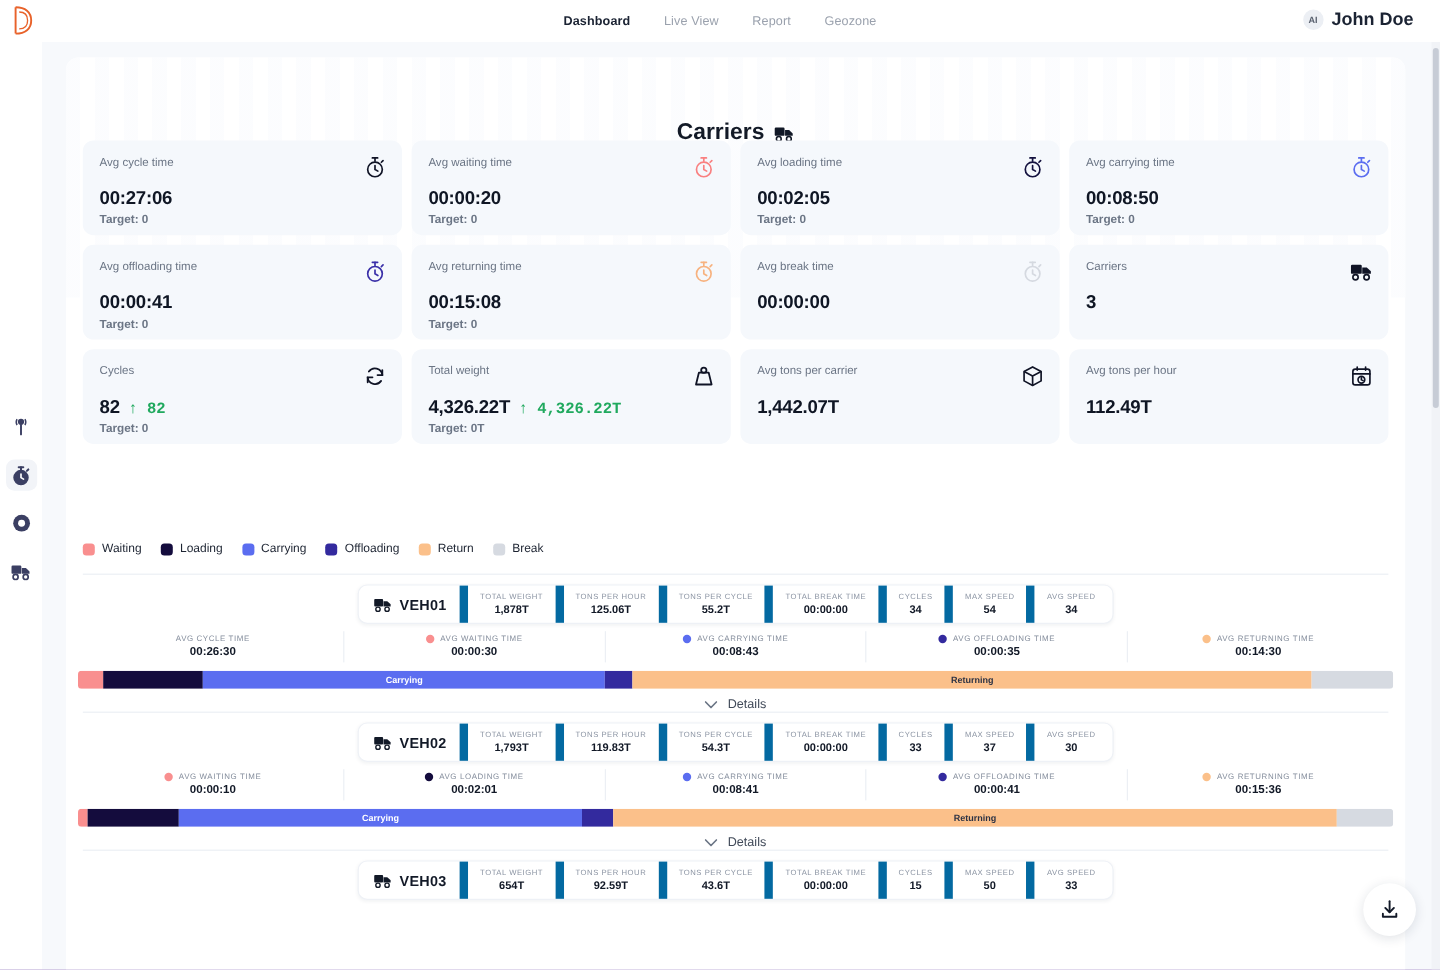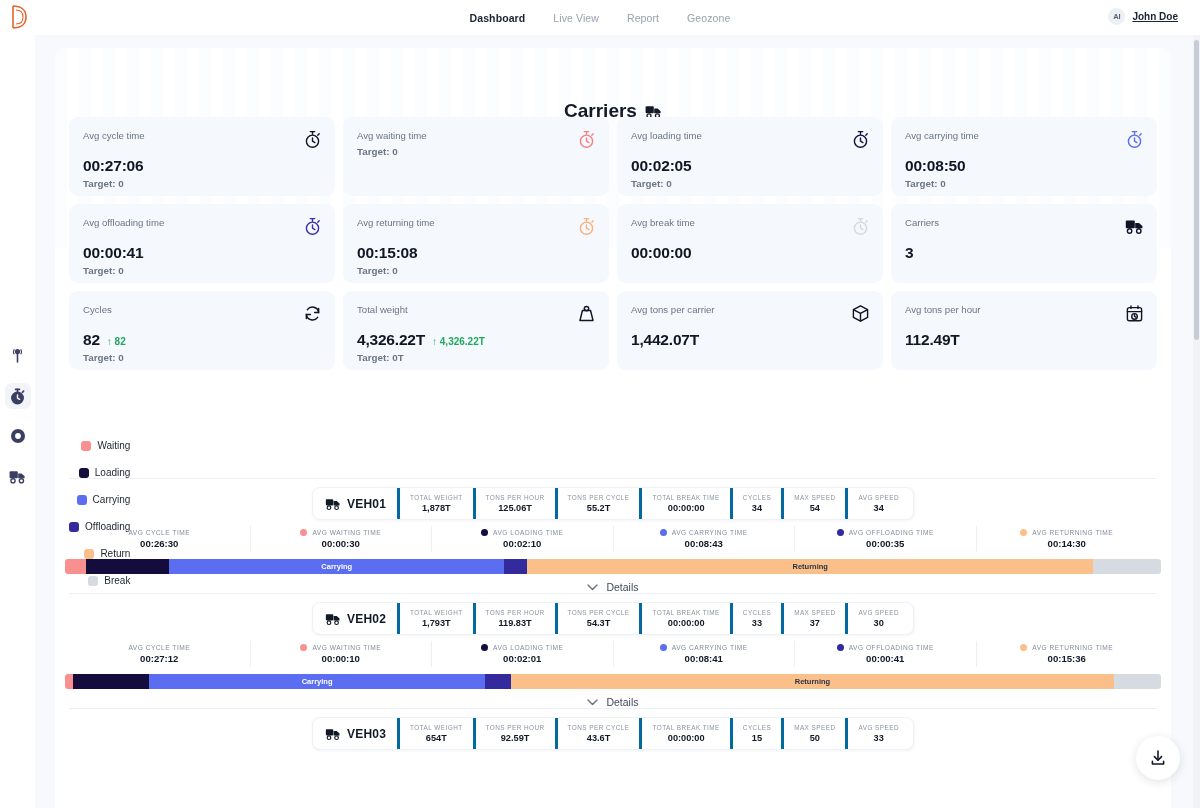--- a/index.html
+++ b/index.html
@@ -31,21 +31,21 @@
   .nav-item.active { color: #1b2333; font-weight: 600; }
   .user-area {
     position: absolute; right: 22px; top: 8px;
     display: flex; align-items: center; gap: 7px;
   }
   .avatar {
     width: 17px; height: 17px; border-radius: 50%; background: #eceff4;
     color: #58606e; font-size: 7.5px; font-weight: 700;
     display: flex; align-items: center; justify-content: center; text-align: center;
   }
-  .user-name { font-size: 10px; color: #1b2333; font-weight: 600; text-decoration: underline; }
+  .user-name { font-size: 15px; color: #1b2333; font-weight: 600; }
 
   
   .rail {
     position: absolute; left: 0; top: 35px; width: 35px; height: 773px;
     background: #ffffff; display: flex; flex-direction: column;
     align-items: center; padding-top: 308px; gap: 14px; z-index: 15;
   }
   .rail-btn {
     width: 26px; height: 26px; border-radius: 7px;
     display: flex; align-items: center; justify-content: center;
@@ -81,31 +81,31 @@
     display: grid; grid-template-columns: repeat(4, 266px);
     gap: 8px 8px;
   }
   .kpi {
     position: relative; height: 79px; background: #f5f8fc;
     border-radius: 9px; padding: 12px 14px;
   }
   .kpi-label { font-size: 9.6px; color: #6b7585; line-height: 14px; }
   .kpi-value-row { display: flex; align-items: baseline; gap: 7px; margin-top: 14px; }
   .kpi-value { font-size: 15.5px; font-weight: 700; color: #0f1624; letter-spacing: -.2px; }
-  .kpi-delta { font-size: 10px; color: #20a95e; font-weight: 600; white-space: nowrap; }
+  .kpi-delta { font-size: 13px; color: #20a95e; font-weight: 600; white-space: nowrap; font-family: Liberation Mono, monospace; }
   .kpi-target { font-size: 9.8px; color: #6b7585; margin-top: 3px; font-weight: bold; }
   .kpi-icon {
     position: absolute; right: 13px; top: 13px; width: 19px; height: 19px;
     display: flex; align-items: center; justify-content: center;
   }
 
   
   .legend {
-    position: absolute; left: 14px; top: 392px;
-    display: flex; align-items: flex-end; gap: 16px; flex-direction: column;
+    position: absolute; left: 14px; top: 404px;
+    display: flex; align-items: center; gap: 16px;
   }
   .legend-item { display: flex; align-items: center; gap: 6px; }
   .legend-swatch { width: 10px; height: 10px; border-radius: 3px; }
   .legend-text { font-size: 10px; color: #1d2432; }
 
   
   .veh-block { position: absolute; left: 0; width: 1116px; }
   .veh-divider {
     position: absolute; left: 14px; top: 0; width: 1088px; height: 1px;
     background: #eceff4;
@@ -114,21 +114,21 @@
     position: absolute; left: 50%; transform: translateX(-50%); top: 9px;
     height: 33px; background: #ffffff; border: 1px solid #eef1f6;
     border-radius: 8px; display: flex; align-items: stretch;
     box-shadow: 0 1px 3px rgba(20,30,60,.05); padding: 0 4px;
   }
   .veh-id {
     display: flex; align-items: center; gap: 6px; padding: 0 11px 0 8px;
     font-size: 12px; font-weight: 700; color: #121927; letter-spacing: .2px;
   }
   .veh-stat {
-    padding: 4px 10px; border-left: 3px solid #0369a1;
+    padding: 4px 10px; border-left: 7px solid #0369a1;
     display: flex; flex-direction: column; align-items: center; justify-content: center;
     min-width: 44px;
   }
   .veh-stat-label {
     font-size: 6.4px; color: #8b94a3; letter-spacing: .45px;
     text-transform: uppercase; white-space: nowrap; line-height: 9px;
   }
   .veh-stat-value {
     font-size: 9.2px; font-weight: 700; color: #121927; line-height: 12px; white-space: nowrap;
   }
@@ -278,20 +278,23 @@
                 <circle cx="9.5" cy="11.2" r="6.1"></circle>
                 <path d="M9.5 8 L9.5 11.2 L11.9 12.6"></path>
                 <path d="M7.3 1.6 L11.7 1.6"></path>
                 <path d="M9.5 1.6 L9.5 4.2"></path>
                 <path d="M14.8 5.2 L16.2 3.8"></path>
               </svg>
             </div>
           </div>
           <div class="kpi">
             <div class="kpi-label">Avg waiting time</div>
+            <div class="kpi-value-row">
+              <span class="kpi-value">00:00:20</span>
+            </div>
             <div class="kpi-target">Target: 0</div>
             <div class="kpi-icon">
               <svg width="19" height="19" viewBox="0 0 19 19" fill="none" stroke="#f98080" stroke-width="1.4" stroke-linecap="round">
                 <circle cx="9.5" cy="11.2" r="6.1"></circle>
                 <path d="M9.5 8 L9.5 11.2 L11.9 12.6"></path>
                 <path d="M7.3 1.6 L11.7 1.6"></path>
                 <path d="M9.5 1.6 L9.5 4.2"></path>
                 <path d="M14.8 5.2 L16.2 3.8"></path>
               </svg>
             </div>
@@ -530,27 +533,20 @@
               </div>
               <div class="metric">
                 <div class="metric-label-row">
                   <span class="metric-dot" style="background:#f98f8f"></span>
                   <span class="metric-label">AVG WAITING TIME</span>
                 </div>
                 <div class="metric-value">00:00:30</div>
               </div>
               <div class="metric">
                 <div class="metric-label-row">
-                  <span class="metric-dot" style="background:#140c3d"></span>
-                  <span class="metric-label">AVG LOADING TIME</span>
-                </div>
-                <div class="metric-value">00:02:10</div>
-              </div>
-              <div class="metric">
-                <div class="metric-label-row">
                   <span class="metric-dot" style="background:#5b6df0"></span>
                   <span class="metric-label">AVG CARRYING TIME</span>
                 </div>
                 <div class="metric-value">00:08:43</div>
               </div>
               <div class="metric">
                 <div class="metric-label-row">
                   <span class="metric-dot" style="background:#332a9e"></span>
                   <span class="metric-label">AVG OFFLOADING TIME</span>
                 </div>
@@ -634,26 +630,20 @@
                 <span class="veh-stat-value">37</span>
               </div>
               <div class="veh-stat">
                 <span class="veh-stat-label">AVG SPEED</span>
                 <span class="veh-stat-value">30</span>
               </div>
             </div>
             <div class="metrics-row">
               <div class="metric">
                 <div class="metric-label-row">
-                  <span class="metric-label">AVG CYCLE TIME</span>
-                </div>
-                <div class="metric-value">00:27:12</div>
-              </div>
-              <div class="metric">
-                <div class="metric-label-row">
                   <span class="metric-dot" style="background:#f98f8f"></span>
                   <span class="metric-label">AVG WAITING TIME</span>
                 </div>
                 <div class="metric-value">00:00:10</div>
               </div>
               <div class="metric">
                 <div class="metric-label-row">
                   <span class="metric-dot" style="background:#140c3d"></span>
                   <span class="metric-label">AVG LOADING TIME</span>
                 </div>

